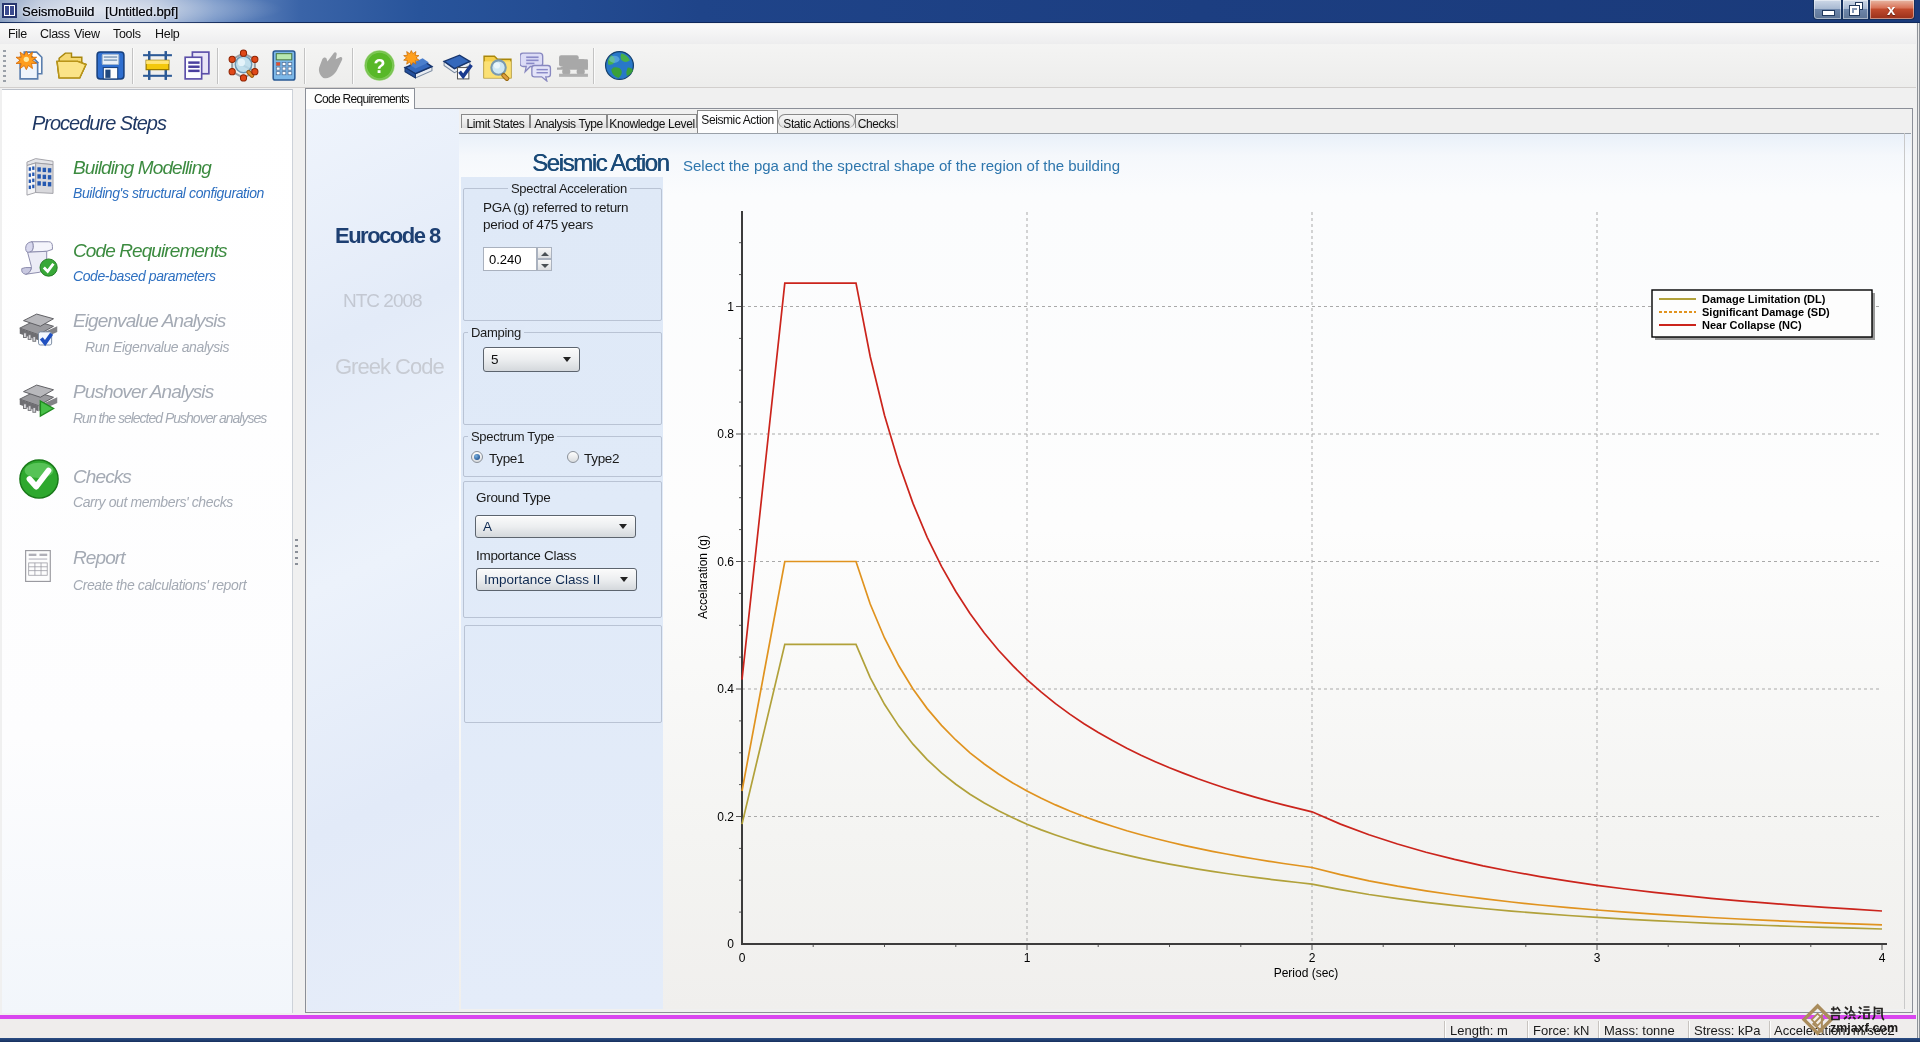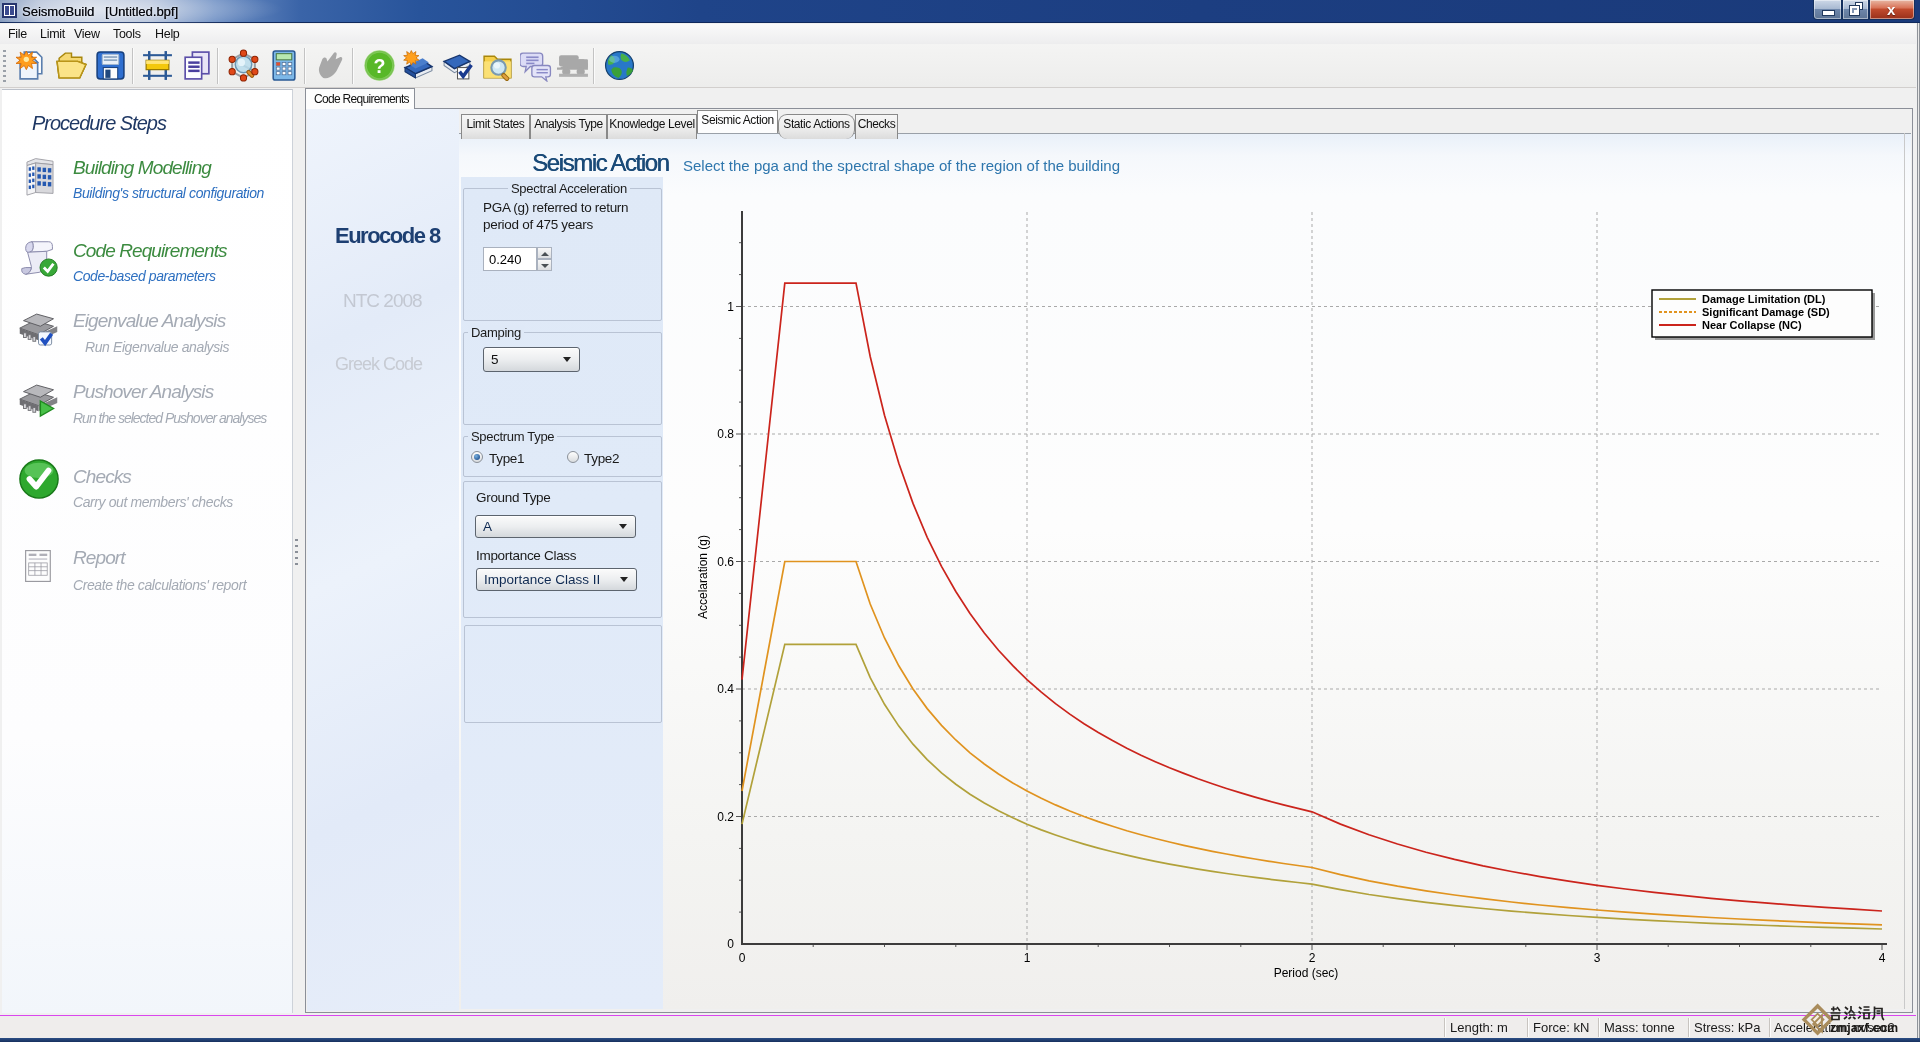--- a/index.html
+++ b/index.html
@@ -45,25 +45,25 @@
 #splitdots { left:295px; top:539px; width:4px; height:28px;
   background-image:repeating-linear-gradient(#8a8f98 0 2px, transparent 2px 6px); width:3px; }
 
 #outertab { left:305px; top:88px; width:110px; height:21px; background:#fdfdfd; border:1px solid #8b8f98; border-bottom:none; z-index:5; }
 #outertab span { position:absolute; left:8px; top:3px; font-size:12px; color:#111; letter-spacing:-0.7px; }
 #page { left:305px; top:108px; width:1608px; height:905px; border:1px solid #8b8f98; background:#f0f0f0; }
 #europanel { left:307px; top:109px; width:152px; height:902px;
   background:linear-gradient(155deg,#eff4fc 0%,#e3ebf8 25%,#ecf2fb 50%,#e2eaf8 75%,#e6edf9 100%); }
 #europanel .ec8 { position:absolute; left:28px; top:114px; font-size:22px; font-weight:bold; color:#1d3f72; letter-spacing:-1.5px; }
 #europanel .ntc { position:absolute; left:36px; top:181px; font-size:19px; color:#c3c8d2; letter-spacing:-1px; }
-#europanel .gk  { position:absolute; left:28px; top:245px; font-size:18px; color:#c7cbd3; letter-spacing:-1px; }
+#europanel .gk  { position:absolute; left:28px; top:245px; font-size:22px; color:#c7cbd3; letter-spacing:-1px; }
 #contentbg { left:459px; top:133px; width:1452px; height:876px;
   background:linear-gradient(#e9f0f9 0%, #f5f8fc 2.5%, #fbfcfd 7%, #fdfdfd 45%, #f4f4f2 80%, #f0efed 100%); border-top:1px solid #9aa0a8; }
 
-.itab { position:absolute; top:114px; height:25px; background:linear-gradient(#f6f6f6,#ebebeb 60%,#dcdcdc); border:1px solid #898989; border-bottom:none; z-index:4; }
+.itab { position:absolute; top:114px; height:14px; background:linear-gradient(#f6f6f6,#ebebeb 60%,#dcdcdc); border:1px solid #898989; border-bottom:none; z-index:4; }
 .itab span, #itabactive span { position:absolute; width:100%; text-align:center; top:2px; font-size:12px; color:#111; letter-spacing:-0.4px; }
 #itabactive { position:absolute; left:697px; top:110px; width:81px; height:23px; background:#fdfdfe; border:1px solid #898989; border-bottom:none; z-index:6; }
 
 #hdg { left:532px; top:149px; font-size:24px; color:#1a4a78; letter-spacing:-1.4px; text-shadow:0.4px 0 0 #1a4a78; }
 #hdgsub { left:683px; top:157px; font-size:15px; color:#2e76ad; letter-spacing:0px; }
 
 #formcol { left:461px; top:177px; width:202px; height:832px; background:linear-gradient(#dfe9f7,#e0eaf8 40%,#e4ecf9); }
 .gbox { position:absolute; border:1px solid #b9c3d4; border-radius:2px; }
 .glabel { position:absolute; font-size:13px; color:#1c1c1c; background:#dfe9f7; padding:0 3px; letter-spacing:-0.3px; }
 .ftext { position:absolute; font-size:13.5px; color:#1a1a1a; letter-spacing:-0.3px; }
@@ -75,21 +75,21 @@
 .tri-d { position:absolute; left:3px; top:4px; width:0; height:0; border-left:4px solid transparent; border-right:4px solid transparent; border-top:4px solid #4a5055; }
 .combo { position:absolute; border:1px solid #5c646e; border-radius:3px; background:linear-gradient(#fbfbfb,#eceef0 50%,#d4d8dc); box-shadow:inset 0 1px 0 #fff; }
 .combo .ct { position:absolute; left:7px; top:4px; font-size:13.5px; color:#0f2a52; }
 .combo .ca { position:absolute; right:8px; top:9px; width:0; height:0; border-left:4.5px solid transparent; border-right:4.5px solid transparent; border-top:5px solid #222; }
 .radio { position:absolute; width:12px; height:12px; border-radius:50%; border:1px solid #8a9099; background:linear-gradient(#fefefe,#d9dcdf); }
 .radio.sel i { position:absolute; left:2px; top:2px; width:6px; height:6px; border-radius:50%; background:radial-gradient(circle at 35% 35%, #7ab2e0, #2b5d9b 70%); }
 
 #chartwrap { left:663px; top:133px; width:1242px; height:877px; }
 #pageRightLine { left:1904px; top:133px; width:1px; height:876px; background:#c9c9c9; }
 
-#statusbar { left:0; top:1015px; width:1920px; height:23px; background:#efedec; border-top:1px solid #d946ef; font-size:13px; color:#1a1a1a; }
+#statusbar { left:0; top:1015px; width:1920px; height:23px; background:#efedec; border-top:4px solid #d946ef; font-size:13px; color:#1a1a1a; }
 #statusbar span { position:absolute; top:4px; }
 #statusbar .ssep { position:absolute; top:2px; width:1px; height:19px; background:#c8c4c0; box-shadow:1px 0 0 #fdfdfd; }
 #bottomedge { left:0; top:1038px; width:1920px; height:4px; background:linear-gradient(#2c4f86,#16305e); }
 #rightedge { left:1916px; top:23px; width:4px; height:1015px; background:linear-gradient(90deg,#f0f0f0 0 1px,#8f9399 1px 2px,#e8e8e8 2px 3px,#8f9399 3px 4px); }
 
 #wm { z-index:50; }
 </style>
 </head>
 <body>
 <div class="abs" id="titlebar"></div>
@@ -107,21 +107,21 @@
     <span>
       <i></i>
     </span>
   </div>
 <div class="abs winbtn" id="btnclose">
     <span>x</span>
   </div>
 
 <div class="abs" id="menubar">
   <span style="left:8px">File</span>
-  <span style="left:40px">Limit</span>
+  <span style="left:40px">Class</span>
   <span style="left:74px">View</span>
   <span style="left:113px">Tools</span>
   <span style="left:155px">Help</span>
 </div>
 
 <div class="abs" id="toolbar">
   <div class="grip"></div>
   <svg class="ticon" style="left:16px" width="33" height="33" viewBox="0 0 32 32">
       <path d="M8 3 h12 l5 5 v16 h-17 z" fill="#fff" stroke="#5b7fae" stroke-width="1.6"></path>
       <path d="M4 8 h12 l5 5 v16 h-17 z" fill="#eef4fb" stroke="#5b7fae" stroke-width="1.6"></path>

